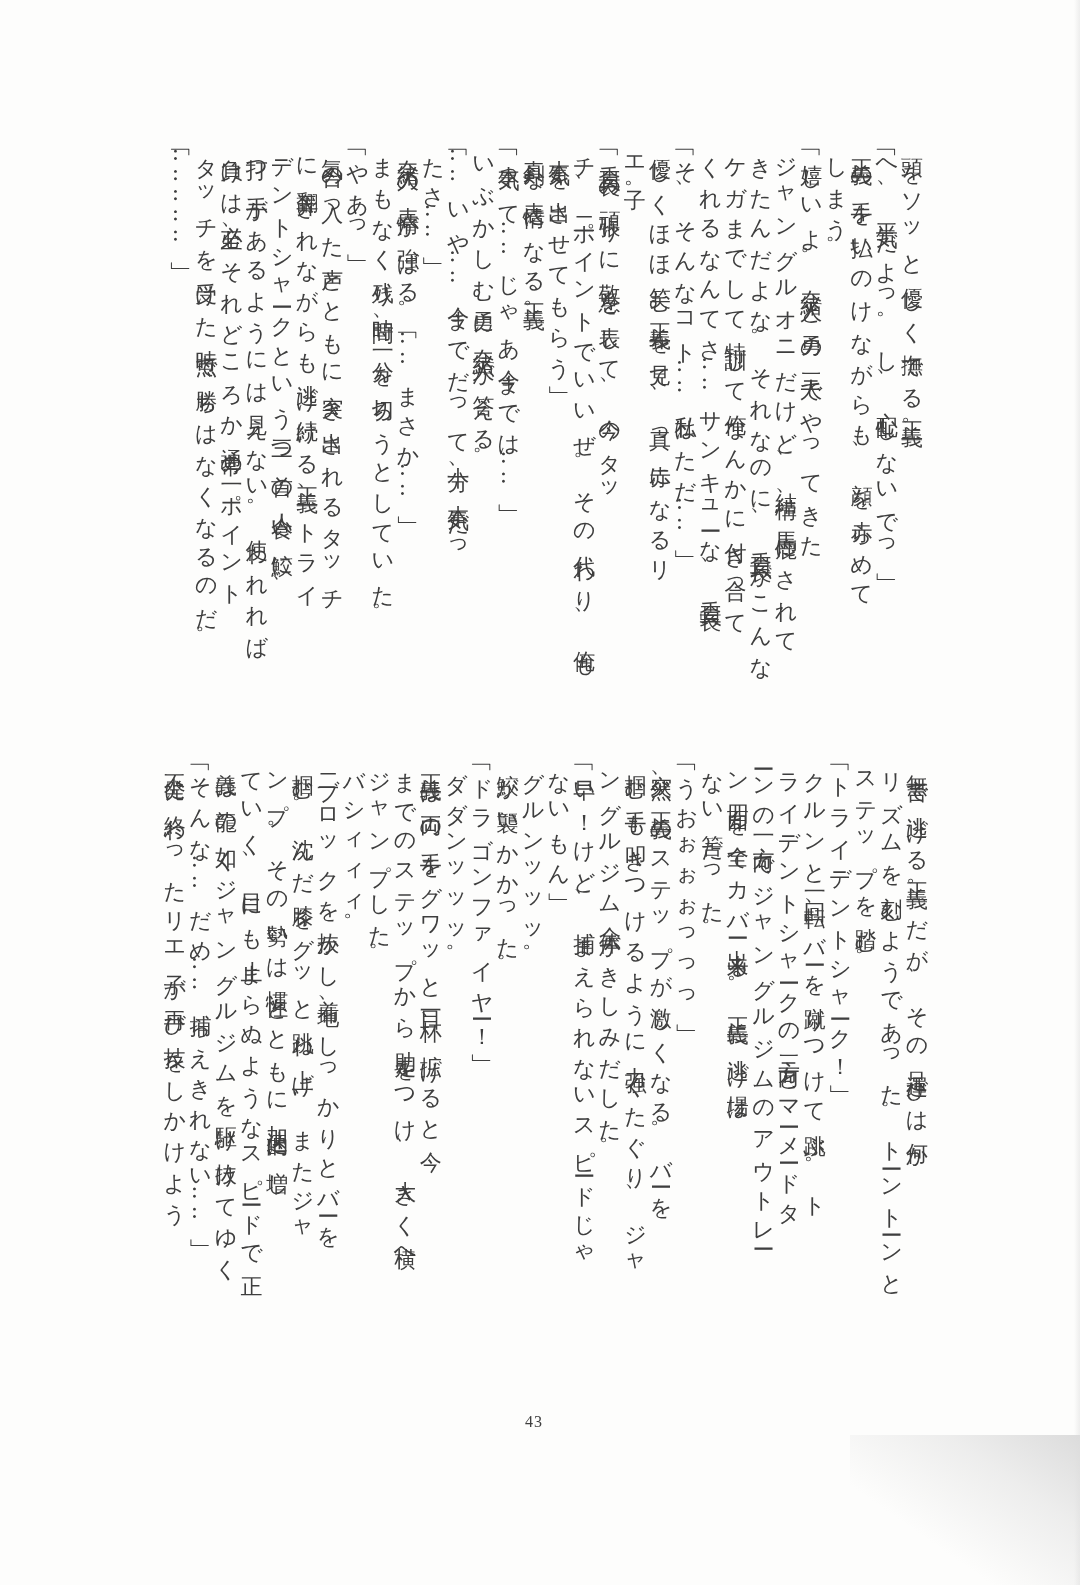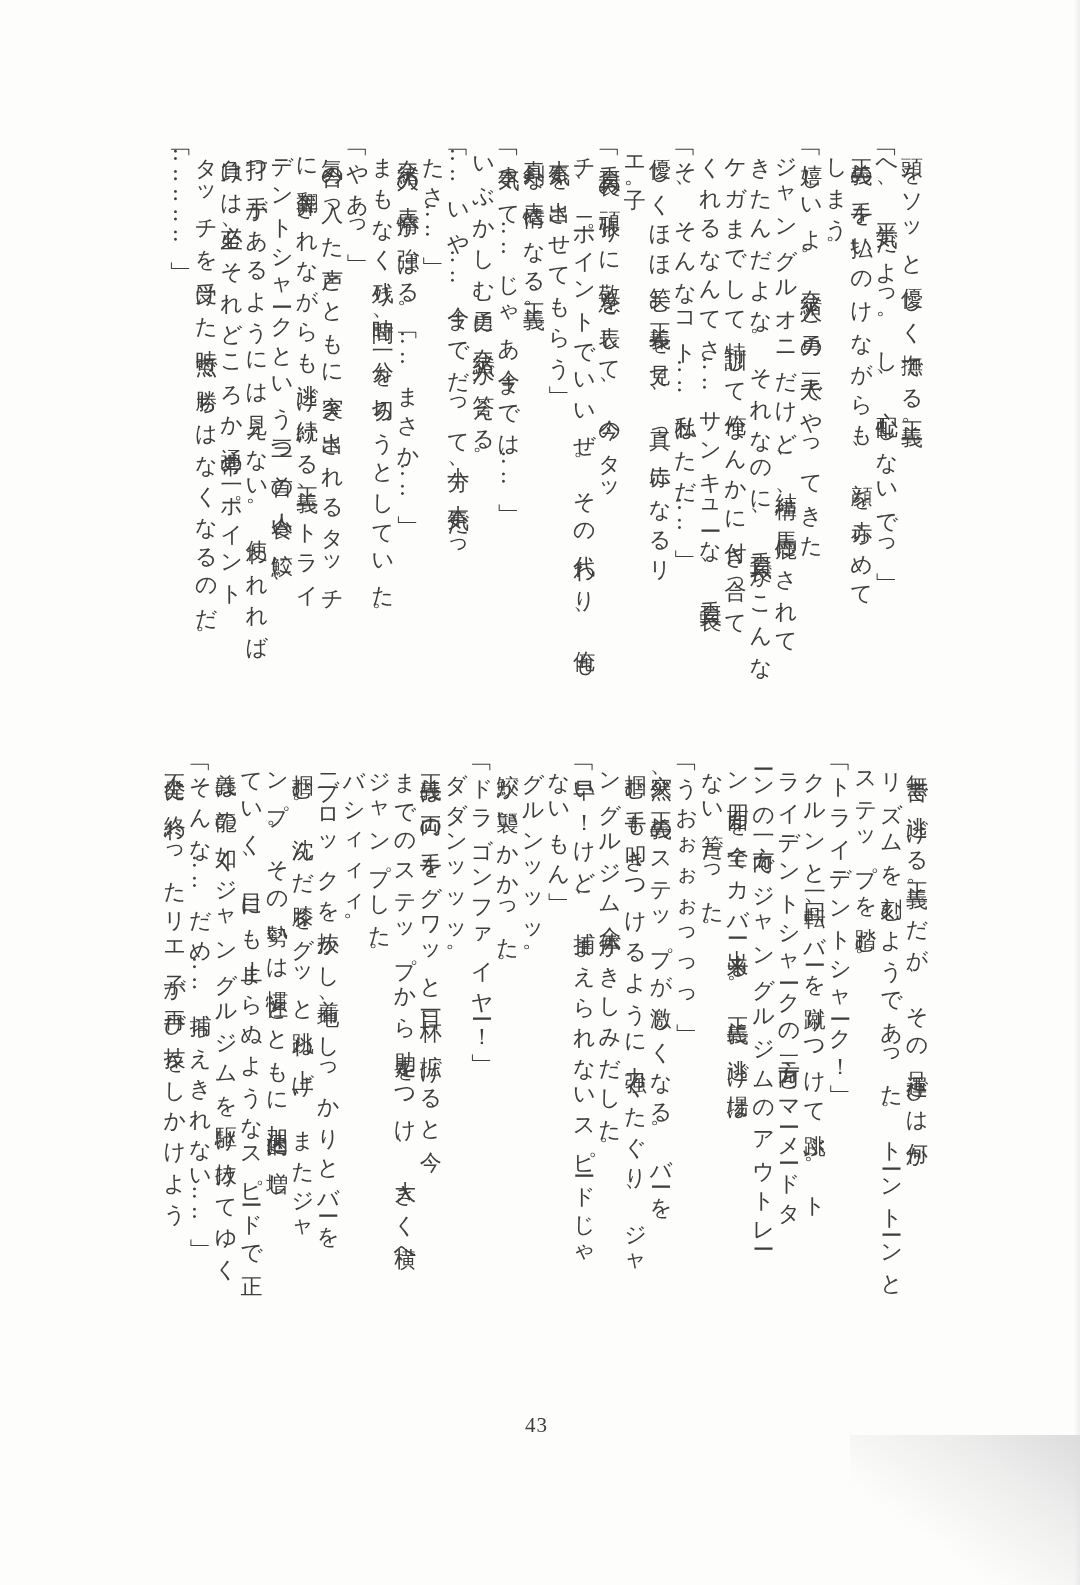--- a/index.html
+++ b/index.html
@@ -39,21 +39,21 @@
   .vblock.bottom {
     top: 757px;
     right: 150px;
     height: 585px;
   }
   .vblock.bottom p.vline { line-height: 25.6px; }
   .pageno {
     position: absolute;
     top: 1413px;
     left: 525px;
-    font-size: 21px;
+    font-size: 16px;
     color: var(--ink, #3e3e3e);
     letter-spacing: 1px;
   }
   .scan-shadow {
     position: absolute;
     right: 0;
     bottom: 0;
     width: 230px;
     height: 150px;
     background: linear-gradient(215deg,

